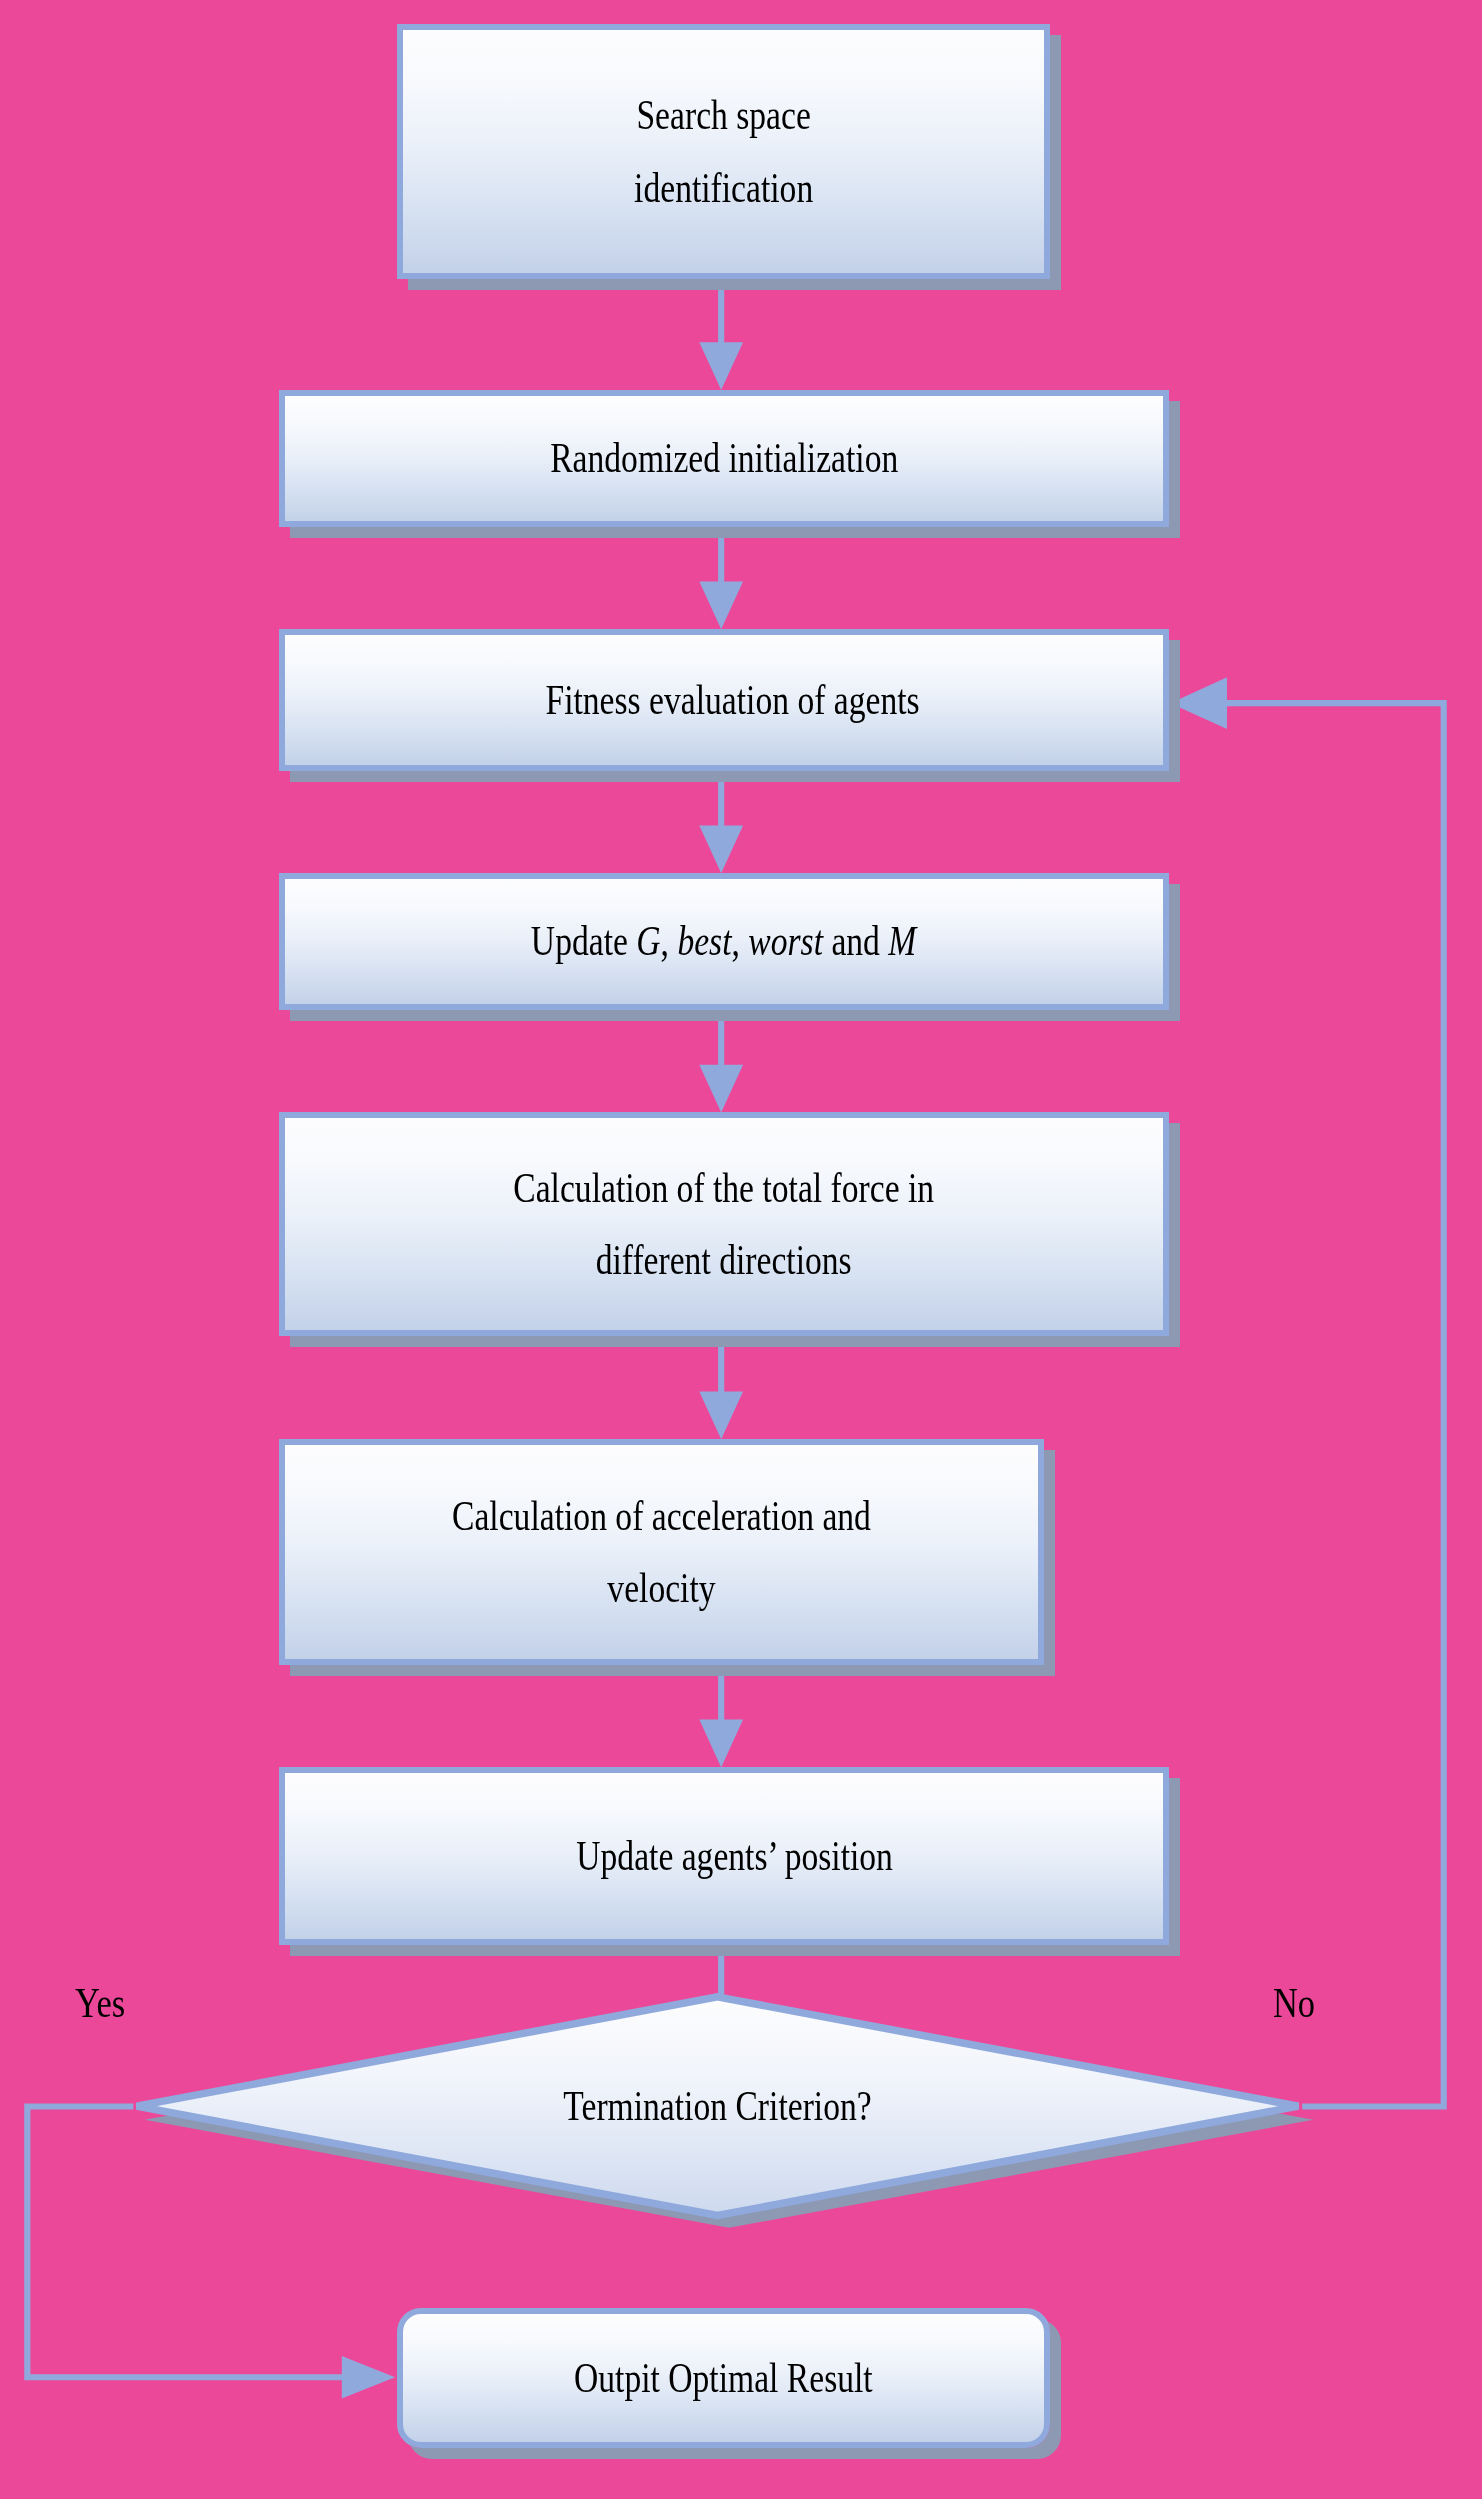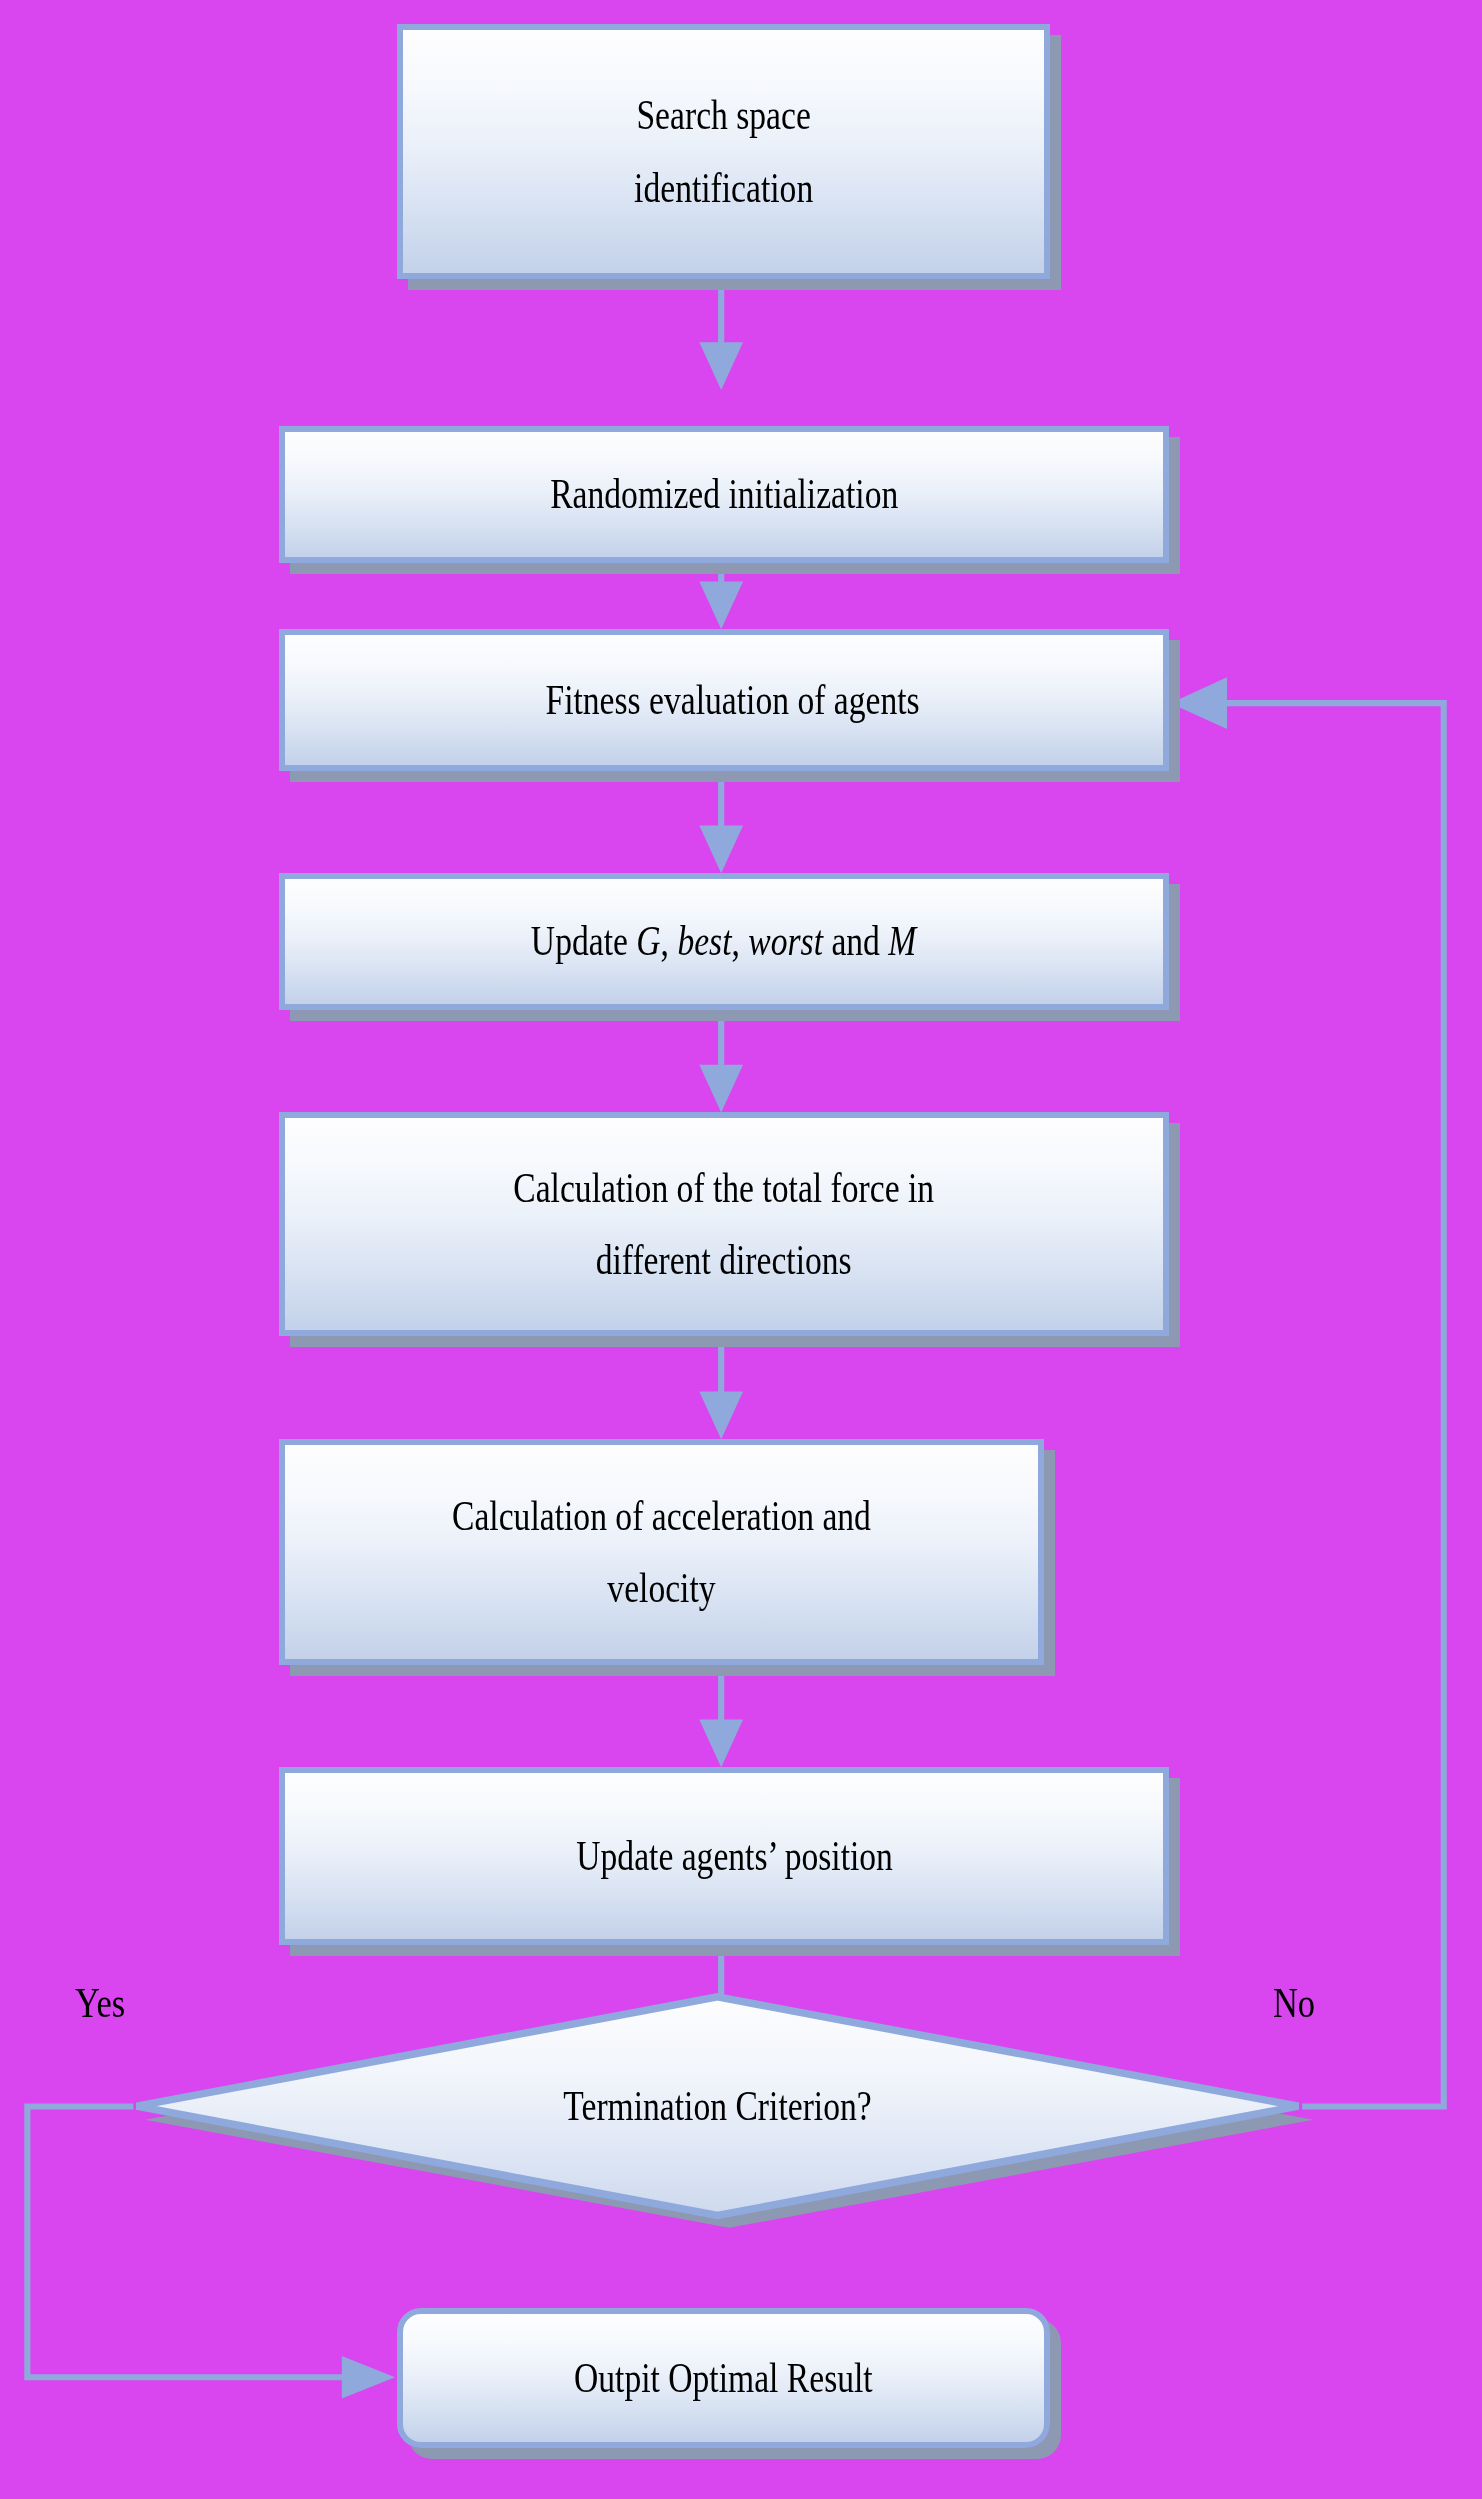--- a/index.html
+++ b/index.html
@@ -5,21 +5,21 @@
 <style>
   html, body {
     margin: 0;
     padding: 0;
     background: #ffffff;
   }
   #canvas {
     position: relative;
     width: 1482px;
     height: 2500px;
-    background: #d946ef;
+    background: #ec4899;
     overflow: hidden;
     font-family: "Liberation Serif", "DejaVu Serif", serif;
   }
 
   
   .node {
     position: absolute;
     box-sizing: border-box;
     border: 6.2px solid #8fa9dc;
     background: linear-gradient(to bottom, #fdfdfe 0%, #f7f9fd 22%, #eaf0f9 48%, #d5e0f1 76%, #c3d1e9 100%);
@@ -156,21 +156,21 @@
       <path d="M195,3081 L40,3081 L40,3477 L505,3477" fill="none" stroke="#8fa9dc" stroke-width="9"></path>
       <path d="M500,3446 L500,3508 L578,3477 Z" fill="#8fa9dc"></path>
     </g>
   </svg>
 
   <div class="node" style="left:397px; top:24px; width:653px; height:255px;">
     <div class="label">Search space
 identification</div>
   </div>
 
-  <div class="node" style="left:279px; top:390px; width:890px; height:137px;margin-top:36px;">
+  <div class="node" style="left:279px; top:390px; width:890px; height:137px;">
     <div class="label">Randomized initialization</div>
   </div>
 
   <div class="node" style="left:279px; top:629px; width:890px; height:142px;padding-left:17px;">
     <div class="label">Fitness evaluation of agents</div>
   </div>
 
   <div class="node" style="left:279px; top:873px; width:890px; height:137px;justify-content:center;">
     <div class="label"><span>Update </span><em>G</em><span>, </span><em>best</em><span>, </span><em>worst</em><span> and </span><em>M</em></div>
   </div>

